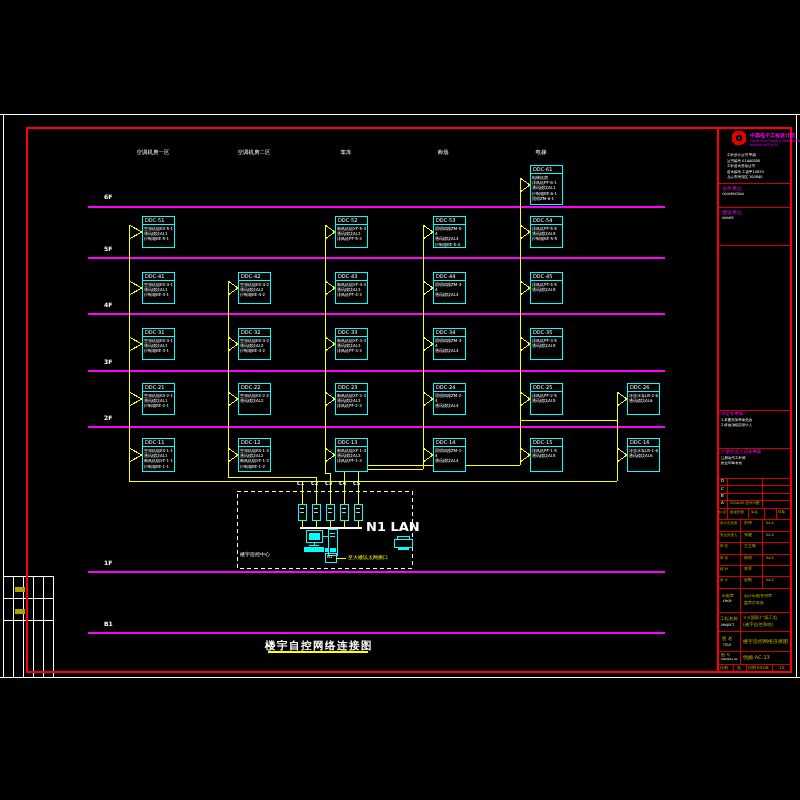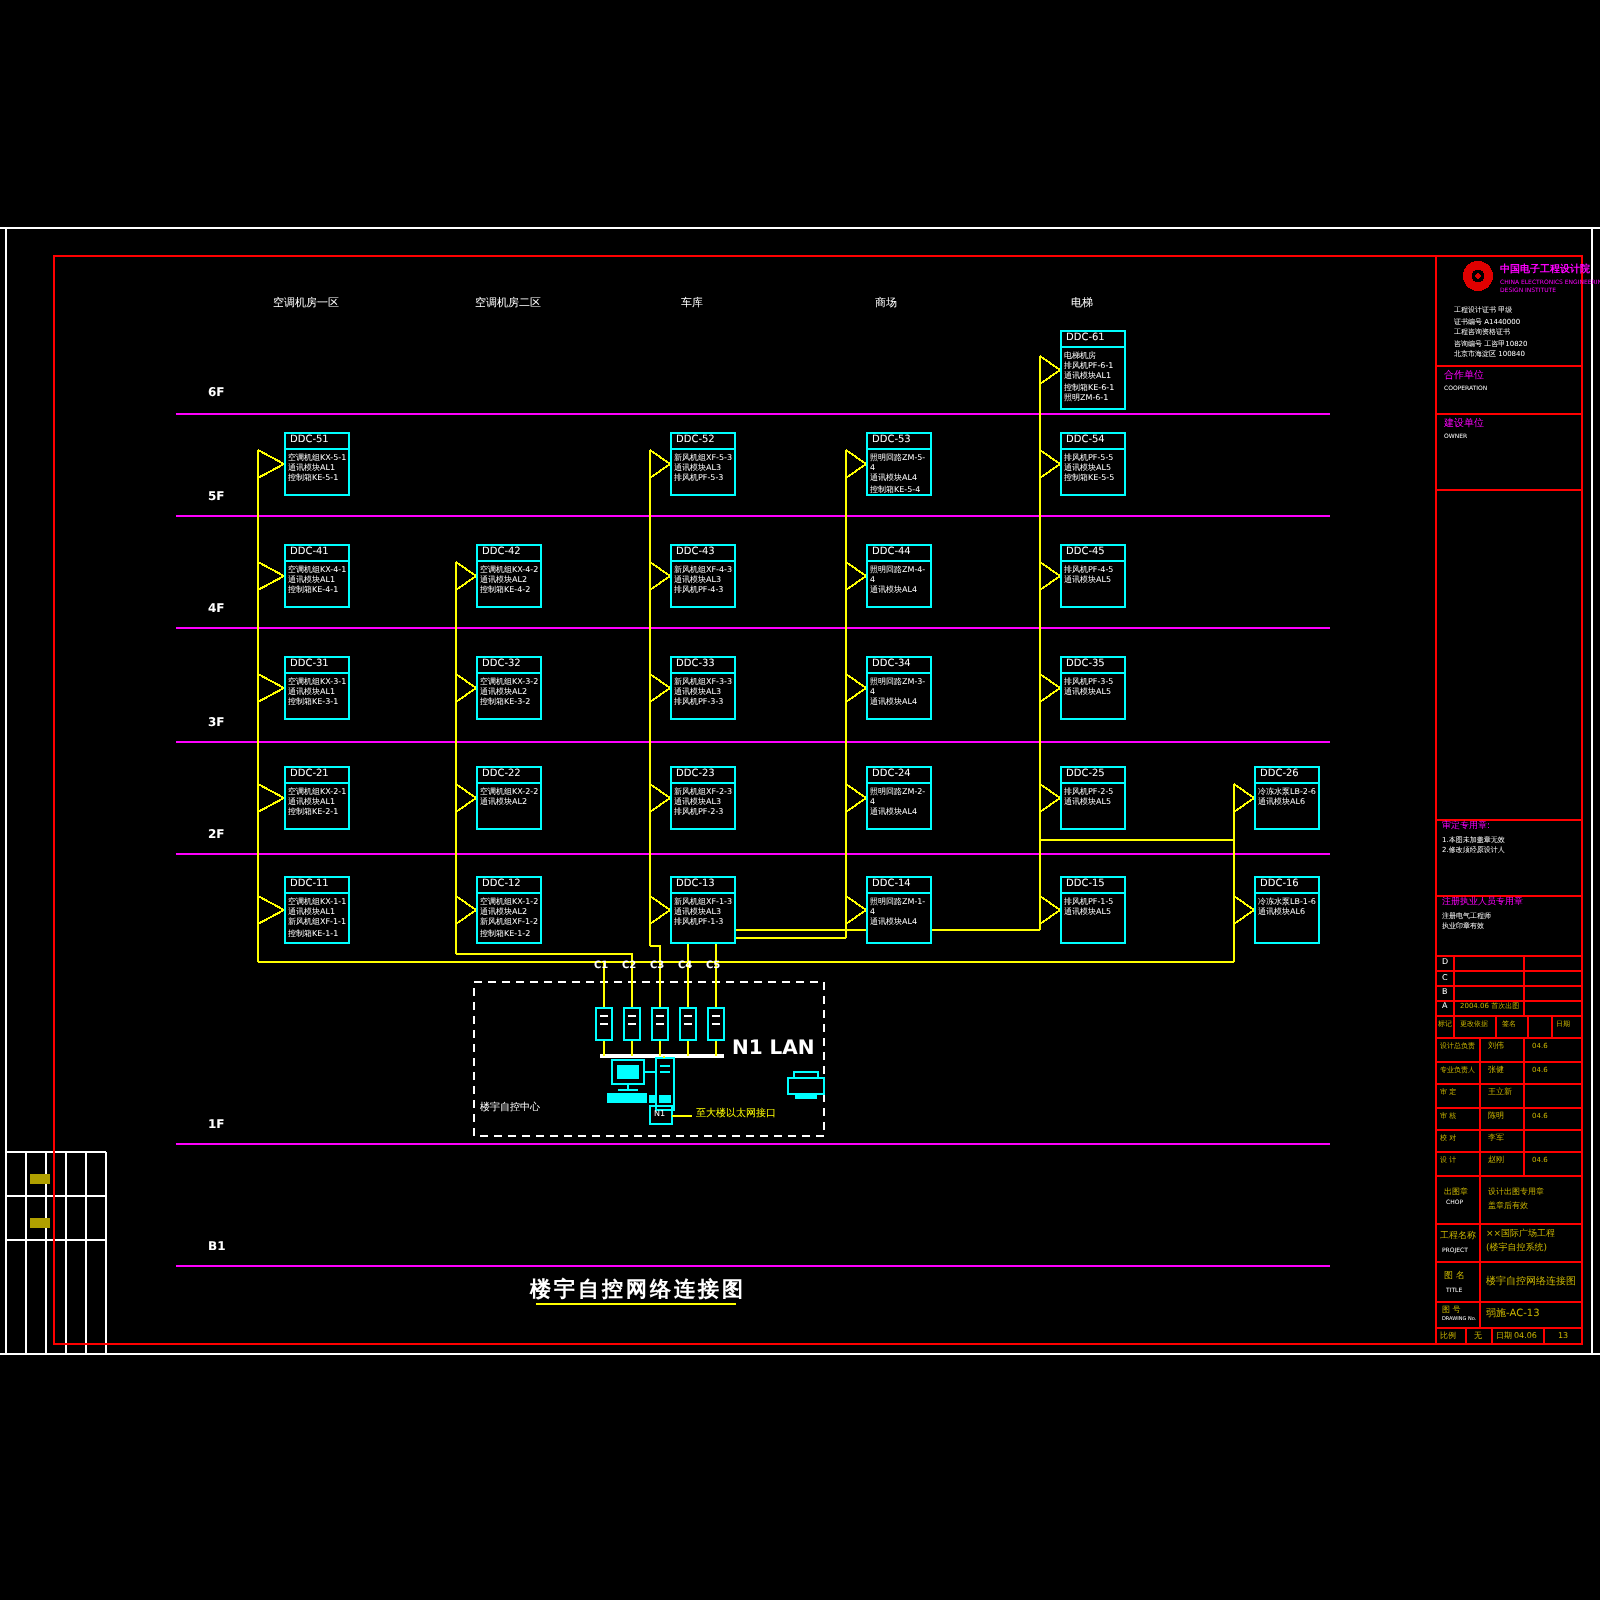--- a/index.html
+++ b/index.html
@@ -208,21 +208,21 @@
   <div class="t b" style="left:104px;top:560px;font-size:6px">1F</div>
   <div class="t b" style="left:104px;top:621px;font-size:6px">B1</div>
 
   <div class="t b" style="left:297px;top:481px;font-size:5px">C1</div>
   <div class="t b" style="left:311px;top:481px;font-size:5px">C2</div>
   <div class="t b" style="left:325px;top:481px;font-size:5px">C3</div>
   <div class="t b" style="left:339px;top:481px;font-size:5px">C4</div>
   <div class="t b" style="left:353px;top:481px;font-size:5px">C5</div>
 
   <div class="t" style="left:240px;top:552px;font-size:5px">楼宇自控中心</div>
-  <div class="t b" style="left:366px;top:520px;font-size:10px">N1 LAN</div>
+  <div class="t b" style="left:366px;top:520px;font-size:13px">N1 LAN</div>
   <div class="t" style="left:327px;top:555px;font-size:4px">N1</div>
   <div class="t byel" style="left:348px;top:555px;font-size:5px">至大楼以太网接口</div>
 
   <div class="t b ctr" style="left:319px;top:640px;font-size:10.5px;letter-spacing:1.5px">楼宇自控网络连接图</div>
 
   <div id="ddc-layer">
       <div class="ddc" style="left: 530px; top: 165px; width: 33px; height: 40px;">
         <div class="hd">DDC-61</div>
         <div class="bd">
           <div>电梯机房</div>

